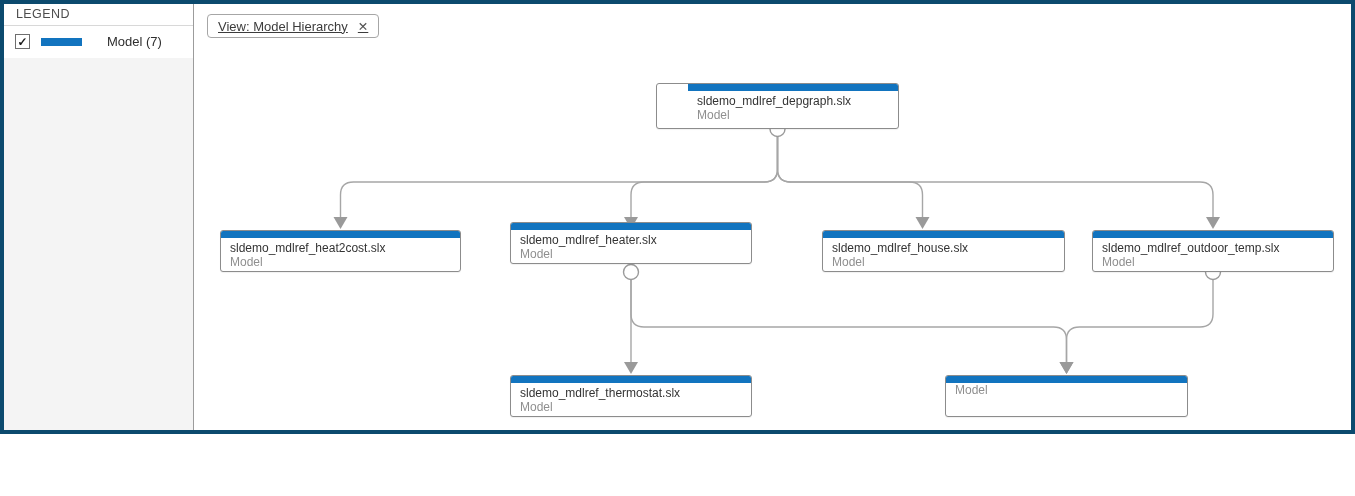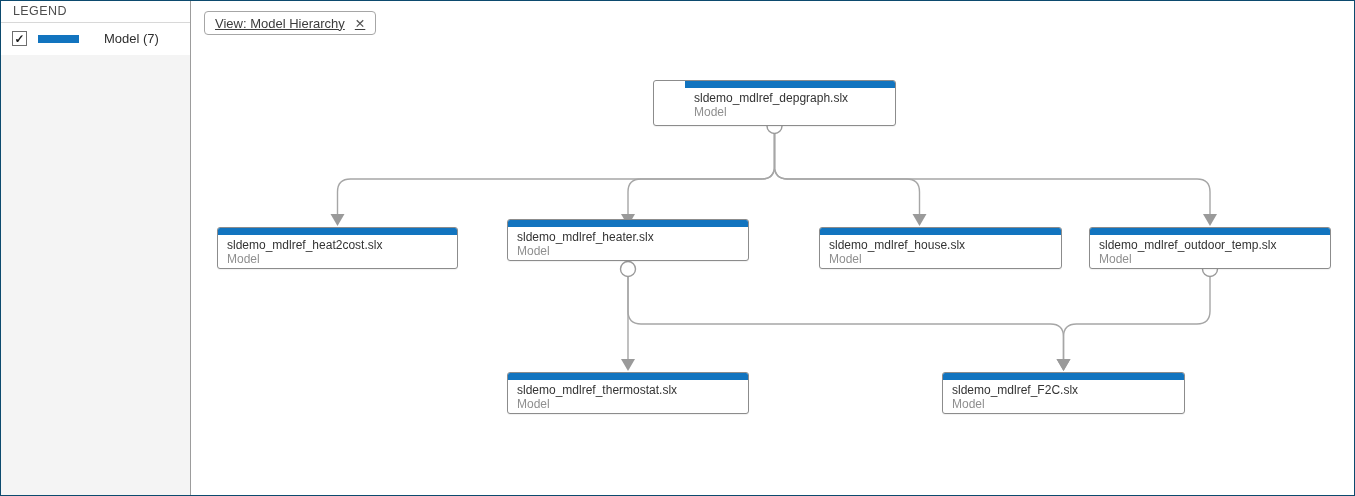--- a/index.html
+++ b/index.html
@@ -1,18 +1,18 @@
 <!DOCTYPE html>
 <html><head>
 <meta charset="utf-8">
 <style>
   html,body{margin:0;padding:0;background:#fff;}
   .screen{
-    position:relative;width:1355px;height:496px;box-sizing:border-box;
-    border:1px solid #0c4a6e;background:#fef9c3;overflow:hidden;
+    position:relative;width:1355px;height:434px;box-sizing:border-box;
+    border:4px solid #0c4a6e;background:#fef9c3;overflow:hidden;
     font-family:"Liberation Sans",sans-serif;
   }
   
   .sidebar{
     position:absolute;left:0;top:0;bottom:0;width:190px;box-sizing:border-box;
     background:#f4f4f4;border-right:1px solid #9c9c9c;
   }
   .legend-top{background:#ffffff;padding-bottom:6px;}
   .legend-header{
     height:21px;line-height:21px;padding-left:12px;font-size:12.5px;
@@ -112,19 +112,18 @@
           <div class="node-title">sldemo_mdlref_outdoor_temp.slx</div>
           <div class="node-type">Model</div>
         </div>
         <div class="node" style="left: 316px; top: 371px; width: 242px; height: 42px; border-color: rgb(140, 140, 140);">
           <div class="node-accent" style="background: rgb(18, 116, 191);"></div>
           <div class="node-title">sldemo_mdlref_thermostat.slx</div>
           <div class="node-type">Model</div>
         </div>
         <div class="node" style="left: 751px; top: 371px; width: 243px; height: 42px; border-color: rgb(140, 140, 140);">
           <div class="node-accent" style="background: rgb(18, 116, 191);"></div>
-          <div class="node-title">sldemo_mdlref_F2C.slx</div>
           <div class="node-type">Model</div>
         </div>
       </div>
   </main>
 
 </div>
 
 </body></html>

